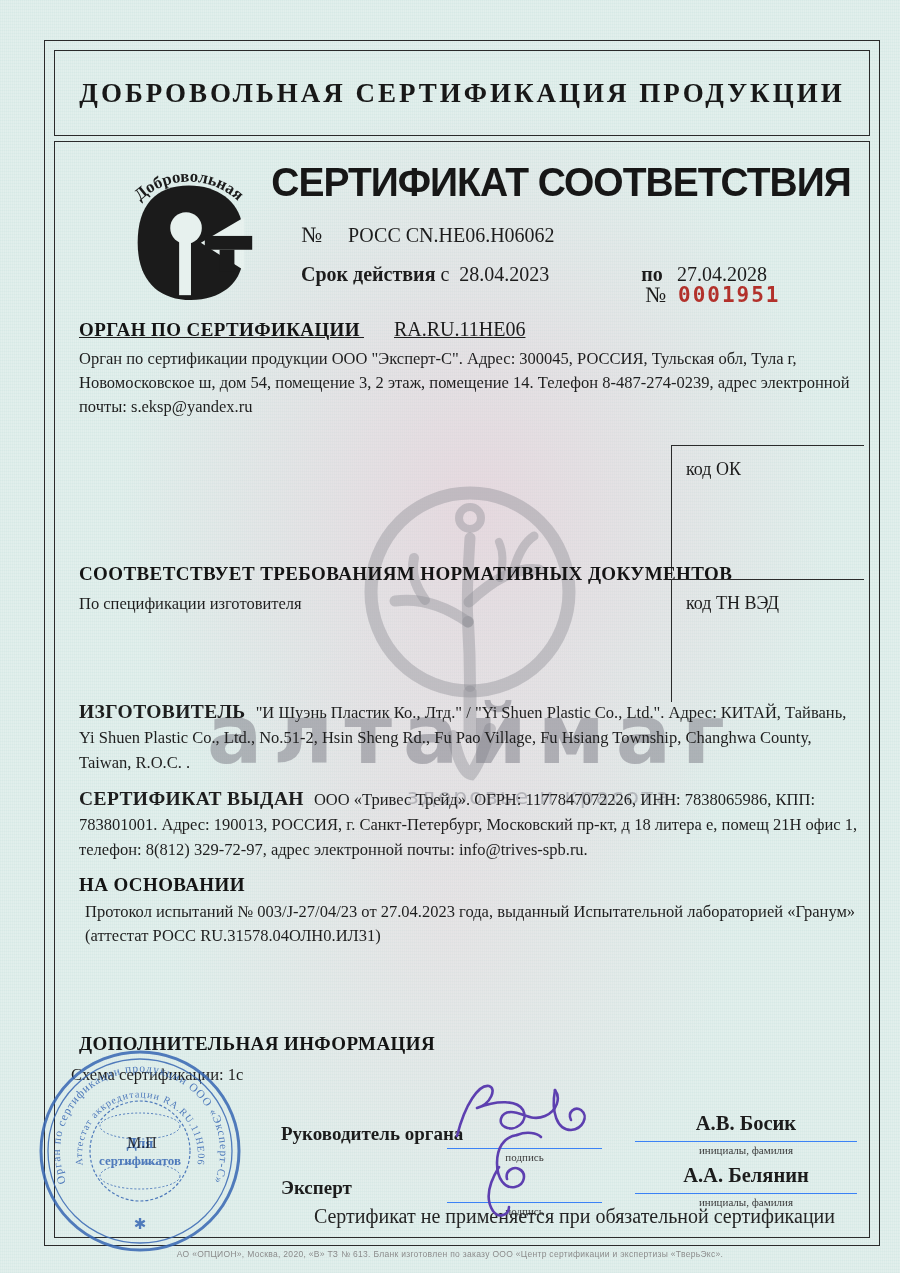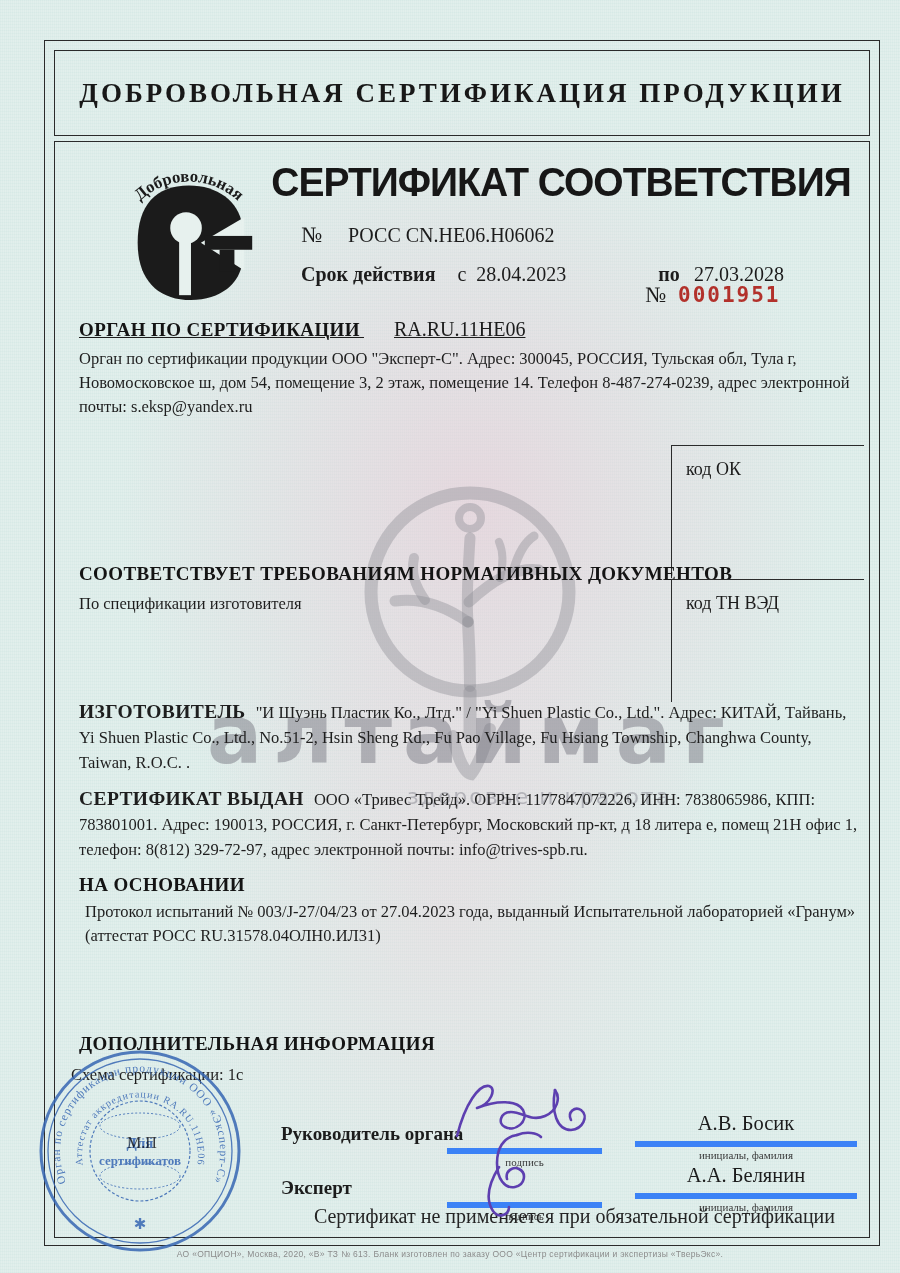--- a/index.html
+++ b/index.html
@@ -19,39 +19,39 @@
   .title-box{left:54px;top:50px;width:814px;height:84px;}
   .banner{width:100%;line-height:84px;text-align:center;font-weight:bold;
           font-size:27px;letter-spacing:3px;color:#181818;}
   .main-box{left:54px;top:141px;width:814px;height:1095px;}
   .cert-title{left:200px;top:18px;width:612px;text-align:center;
       font-family:"Liberation Sans",sans-serif;font-weight:bold;font-size:39px;
       letter-spacing:-1px;transform:scaleY(1.06);color:#171717;}
   .num-row{left:246px;top:80px;font-size:20px;}
   .num-row .no{font-size:22px;margin-right:26px;}
   .validity{left:246px;top:121px;font-size:20px;}
-  .validity b{font-weight:bold;margin-right:20px;}
+  .validity b{font-weight:bold;margin-right:3px;}
   .validity .sep{margin:0 10px 0 2px;}
   .validity .to-lbl{font-weight:bold;margin:0 14px 0 92px;}
   .blank-no{left:590px;top:140px;font-size:22px;}
   .blank-no .digits{font-family:"DejaVu Sans Mono",monospace;font-weight:600;
       letter-spacing:2px;color:#b2312b;margin-left:12px;font-size:21px;}
   .sec-label{font-weight:bold;font-size:19px;letter-spacing:.4px;color:#141414;}
   .body-txt{font-size:16.5px;line-height:1.46;color:#1e1e1e;}
   .inline-label{font-weight:bold;font-size:19.5px;letter-spacing:.4px;margin-right:10px;}
   .code-box{border-top:1.6px solid #2b2b2b;border-left:1.6px solid #2b2b2b;
       padding:10px 0 0 14px;font-size:18px;line-height:1.5;}
   .watermark{pointer-events:none;z-index:0;}
   .content{z-index:2;}
   .brand-wm{font-family:"DejaVu Sans",sans-serif;font-weight:bold;font-size:82px;
       letter-spacing:11px;color:rgba(122,122,132,.5);}
   .tagline-wm{font-family:"DejaVu Sans",sans-serif;font-size:22px;letter-spacing:2px;
       color:rgba(122,122,132,.45);}
   .role{font-weight:bold;font-size:19px;margin-left:40px;}
-  .sig-line{border-bottom:6px solid #3b82f6;}
+  .sig-line{border-bottom:1px solid #3b82f6;font-weight:bold;}
   .caption{font-size:11px;color:#3a3a3a;text-align:center;padding-top:2px;}
   .name-val{font-size:20.5px;text-align:center;}
   .footer-note{left:120px;top:1063px;width:660px;text-align:right;font-size:20px;color:#242424;}
   .print-note{left:0;top:1249px;width:900px;text-align:center;font-size:8.5px;
       color:#8b8b8b;font-family:"Liberation Sans",sans-serif;letter-spacing:.3px;}
   .mp{font-size:16px;color:rgba(15,15,20,.8);z-index:5;}
   svg text{font-family:"Liberation Serif",serif;}
 </style>
 </head>
 <body>
@@ -101,21 +101,21 @@
     <rect x="116" y="99" width="15" height="22" fill="#1b1b1b"></rect>
   </svg>
 
   <div class="abs content cert-title">СЕРТИФИКАТ СООТВЕТСТВИЯ</div>
 
   <div class="abs content num-row">
     <span class="no">№</span><span>РОСС CN.HE06.H06062</span>
   </div>
 
   <div class="abs content validity">
-    <b>Срок действия</b><span class="sep">с</span><span>28.04.2023</span><span class="to-lbl">по</span><span>27.03.2028</span>
+    <b>Срок действия</b><span class="sep">с</span><span>28.04.2023</span><span class="to-lbl">по</span><span>27.04.2028</span>
   </div>
 
   <div class="abs content blank-no">
     <span>№</span><span class="digits">0001951</span>
   </div>
 
   <div class="abs content" style="left:24px;top:176px;text-decoration:underline;">
     <span class="sec-label">ОРГАН ПО СЕРТИФИКАЦИИ</span>
     <span style="font-size:20px;margin-left:30px;">RA.RU.11HE06</span>
   </div>

